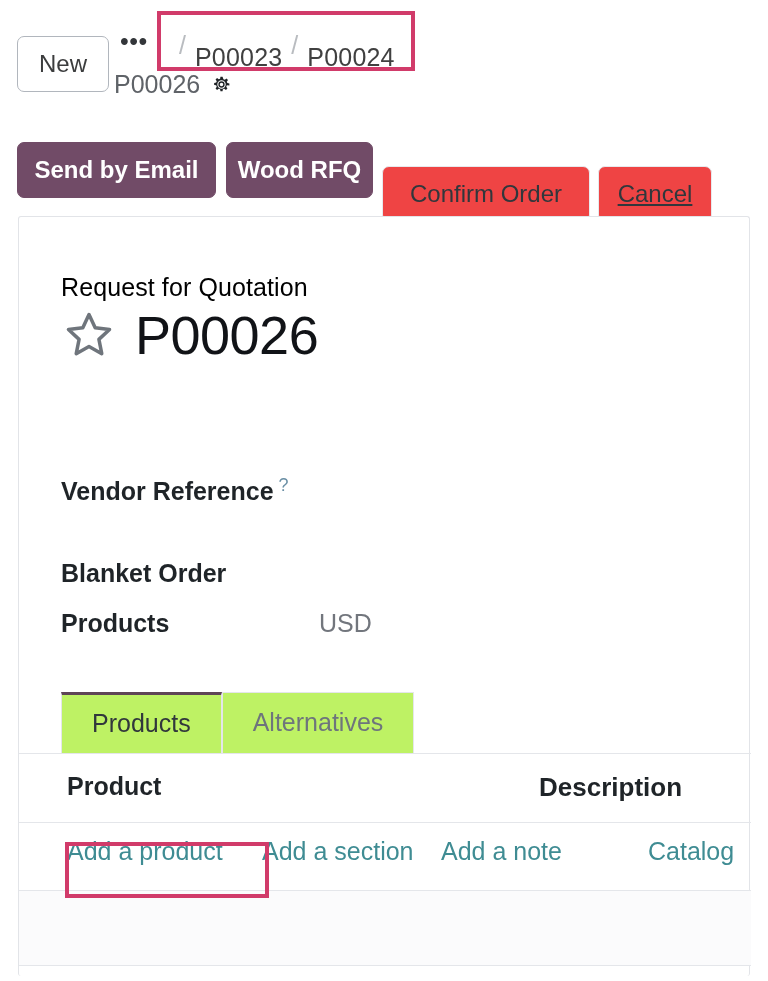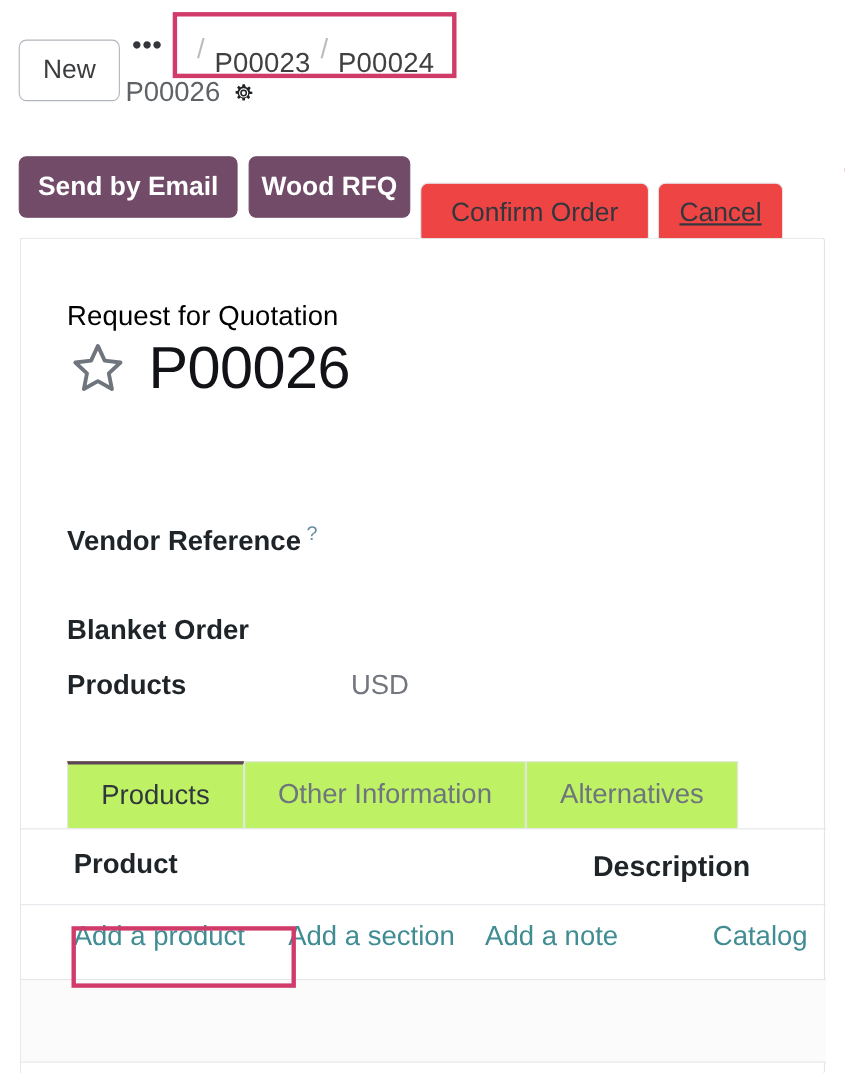--- a/index.html
+++ b/index.html
@@ -333,21 +333,20 @@
       <span class="field-value"></span>
     </div>
 
     <div class="field-row" id="fr-currency">
       <span class="field-label"><span>Products</span></span>
       <span class="field-value">USD</span>
     </div>
 
     <div class="tabs">
       <div class="tab active">Products</div>
-      <div class="tab">Other Information</div>
       <div class="tab">Alternatives</div>
     </div>
     <div class="tabs-underline"></div>
 
     <div class="line-head">
       <span class="col-product">Product</span>
       <span class="col-desc">Description</span>
     </div>
 
     <div class="add-row">

